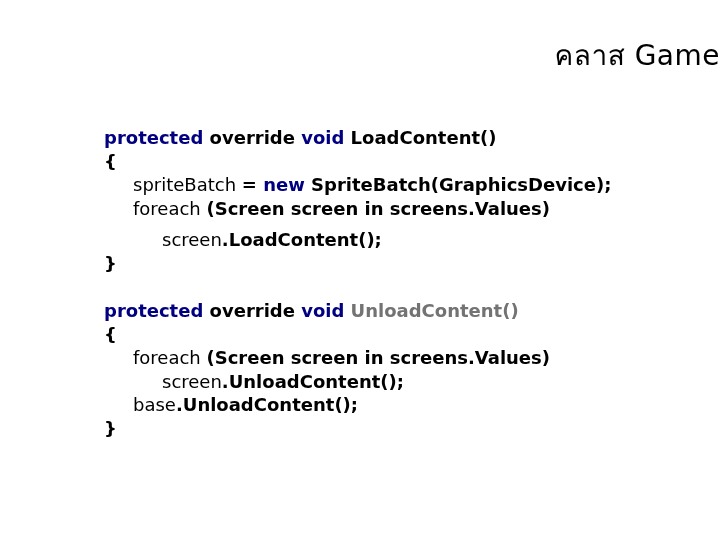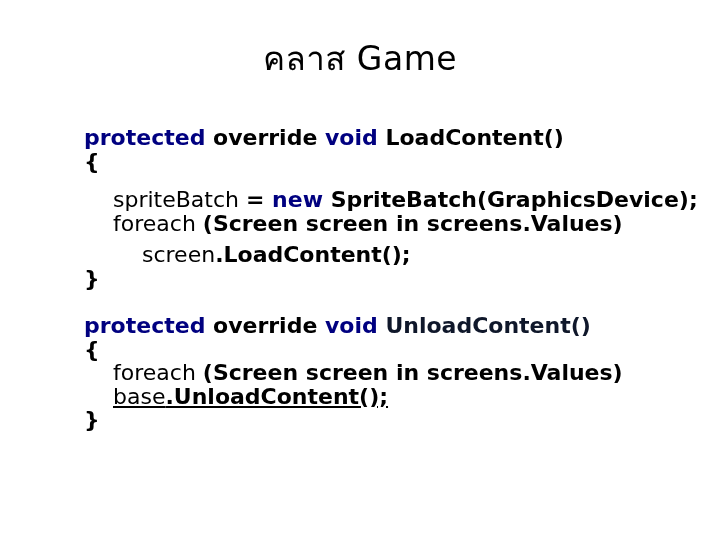--- a/index.html
+++ b/index.html
@@ -14,33 +14,33 @@
     background: #ffffff;
     overflow: hidden;
     font-family: "DejaVu Sans", "Liberation Sans", sans-serif;
   }
   .title {
     position: absolute;
     top: 40px;
     left: 0;
     width: 100%;
     margin: 0;
-    text-align: center;
-    font-size: 33px;
+    text-align: right;
+    font-size: 28px;
     font-weight: 400;
     color: #000000;
     line-height: 1.15;
     letter-spacing: 0.5px;
   }
   .code-area {
     position: absolute;
-    left: 84px;
+    left: 104px;
     top: 126px;
     right: 10px;
-    font-size: 22px;
+    font-size: 18px;
     line-height: 23.5px;
   }
   .code-block {
     margin: 0 0 24px 0;
   }
   .code-line {
     white-space: pre;
   }
   .seg-kw { font-weight: 700; }
   .seg-b  { font-weight: 700; }
@@ -48,26 +48,27 @@
 </style>
 </head>
 <body>
 
 <div class="slide">
   <h1 class="title">คลาส Game</h1>
   <div class="code-area">
       <div class="code-block">
         <div class="code-line" style="padding-left: 0px;"><span class="seg seg-kw" style="color: rgb(0, 0, 128);">protected </span><span class="seg seg-b" style="color: rgb(0, 0, 0);">override </span><span class="seg seg-kw" style="color: rgb(0, 0, 128);">void </span><span class="seg seg-b" style="color: rgb(0, 0, 0);">LoadContent()</span></div>
         <div class="code-line" style="padding-left: 0px;"><span class="seg seg-b" style="color: rgb(0, 0, 0);">{</span></div>
-        <div class="code-line" style="padding-left: 29px; margin-top: 15px;"><span class="seg seg-r" style="color: rgb(0, 0, 0);">spriteBatch </span><span class="seg seg-b" style="color: rgb(0, 0, 0);">= </span><span class="seg seg-kw" style="color: rgb(0, 0, 128);">new </span><span class="seg seg-b" style="color: rgb(0, 0, 0);">SpriteBatch(GraphicsDevice);</span></div>
+        <div class="code-line" style="padding-left: 29px;"><span class="seg seg-r" style="color: rgb(0, 0, 0);">spriteBatch </span><span class="seg seg-b" style="color: rgb(0, 0, 0);">= </span><span class="seg seg-kw" style="color: rgb(0, 0, 128);">new </span><span class="seg seg-b" style="color: rgb(0, 0, 0);">SpriteBatch(GraphicsDevice);</span></div>
         <div class="code-line" style="padding-left: 29px;"><span class="seg seg-r" style="color: rgb(0, 0, 0);">foreach </span><span class="seg seg-b" style="color: rgb(0, 0, 0);">(Screen screen in screens.Values)</span></div>
         <div class="code-line" style="padding-left: 58px; margin-top: 8px;"><span class="seg seg-r" style="color: rgb(0, 0, 0);">screen</span><span class="seg seg-b" style="color: rgb(0, 0, 0);">.LoadContent();</span></div>
         <div class="code-line" style="padding-left: 0px;"><span class="seg seg-b" style="color: rgb(0, 0, 0);">}</span></div>
       </div>
       <div class="code-block">
-        <div class="code-line" style="padding-left: 0px;"><span class="seg seg-kw" style="color: rgb(0, 0, 128);">protected </span><span class="seg seg-b" style="color: rgb(0, 0, 0);">override </span><span class="seg seg-kw" style="color: rgb(0, 0, 128);">void </span><span class="seg seg-b" style="color: #0f172a; text-align: right;">UnloadContent()</span></div>
+        <div class="code-line" style="padding-left: 0px;"><span class="seg seg-kw" style="color: rgb(0, 0, 128);">protected </span><span class="seg seg-b" style="color: rgb(0, 0, 0);">override </span><span class="seg seg-kw" style="color: rgb(0, 0, 128);">void </span><span class="seg seg-b" style="color: #737373; text-align: right;">UnloadContent()</span></div>
         <div class="code-line" style="padding-left: 0px;"><span class="seg seg-b" style="color: rgb(0, 0, 0);">{</span></div>
         <div class="code-line" style="padding-left: 29px;"><span class="seg seg-r" style="color: rgb(0, 0, 0);">foreach </span><span class="seg seg-b" style="color: rgb(0, 0, 0);">(Screen screen in screens.Values)</span></div>
-        <div class="code-line" style="padding-left: 29px; text-decoration: underline;"><span class="seg seg-r" style="color: rgb(0, 0, 0);">base</span><span class="seg seg-b" style="color: rgb(0, 0, 0);">.UnloadContent();</span></div>
+        <div class="code-line" style="padding-left: 58px;"><span class="seg seg-r" style="color: rgb(0, 0, 0);">screen</span><span class="seg seg-b" style="color: rgb(0, 0, 0);">.UnloadContent();</span></div>
+        <div class="code-line" style="padding-left: 29px;"><span class="seg seg-r" style="color: rgb(0, 0, 0);">base</span><span class="seg seg-b" style="color: rgb(0, 0, 0);">.UnloadContent();</span></div>
         <div class="code-line" style="padding-left: 0px;"><span class="seg seg-b" style="color: rgb(0, 0, 0);">}</span></div>
       </div>
     </div>
 </div>
 
 </body></html>

